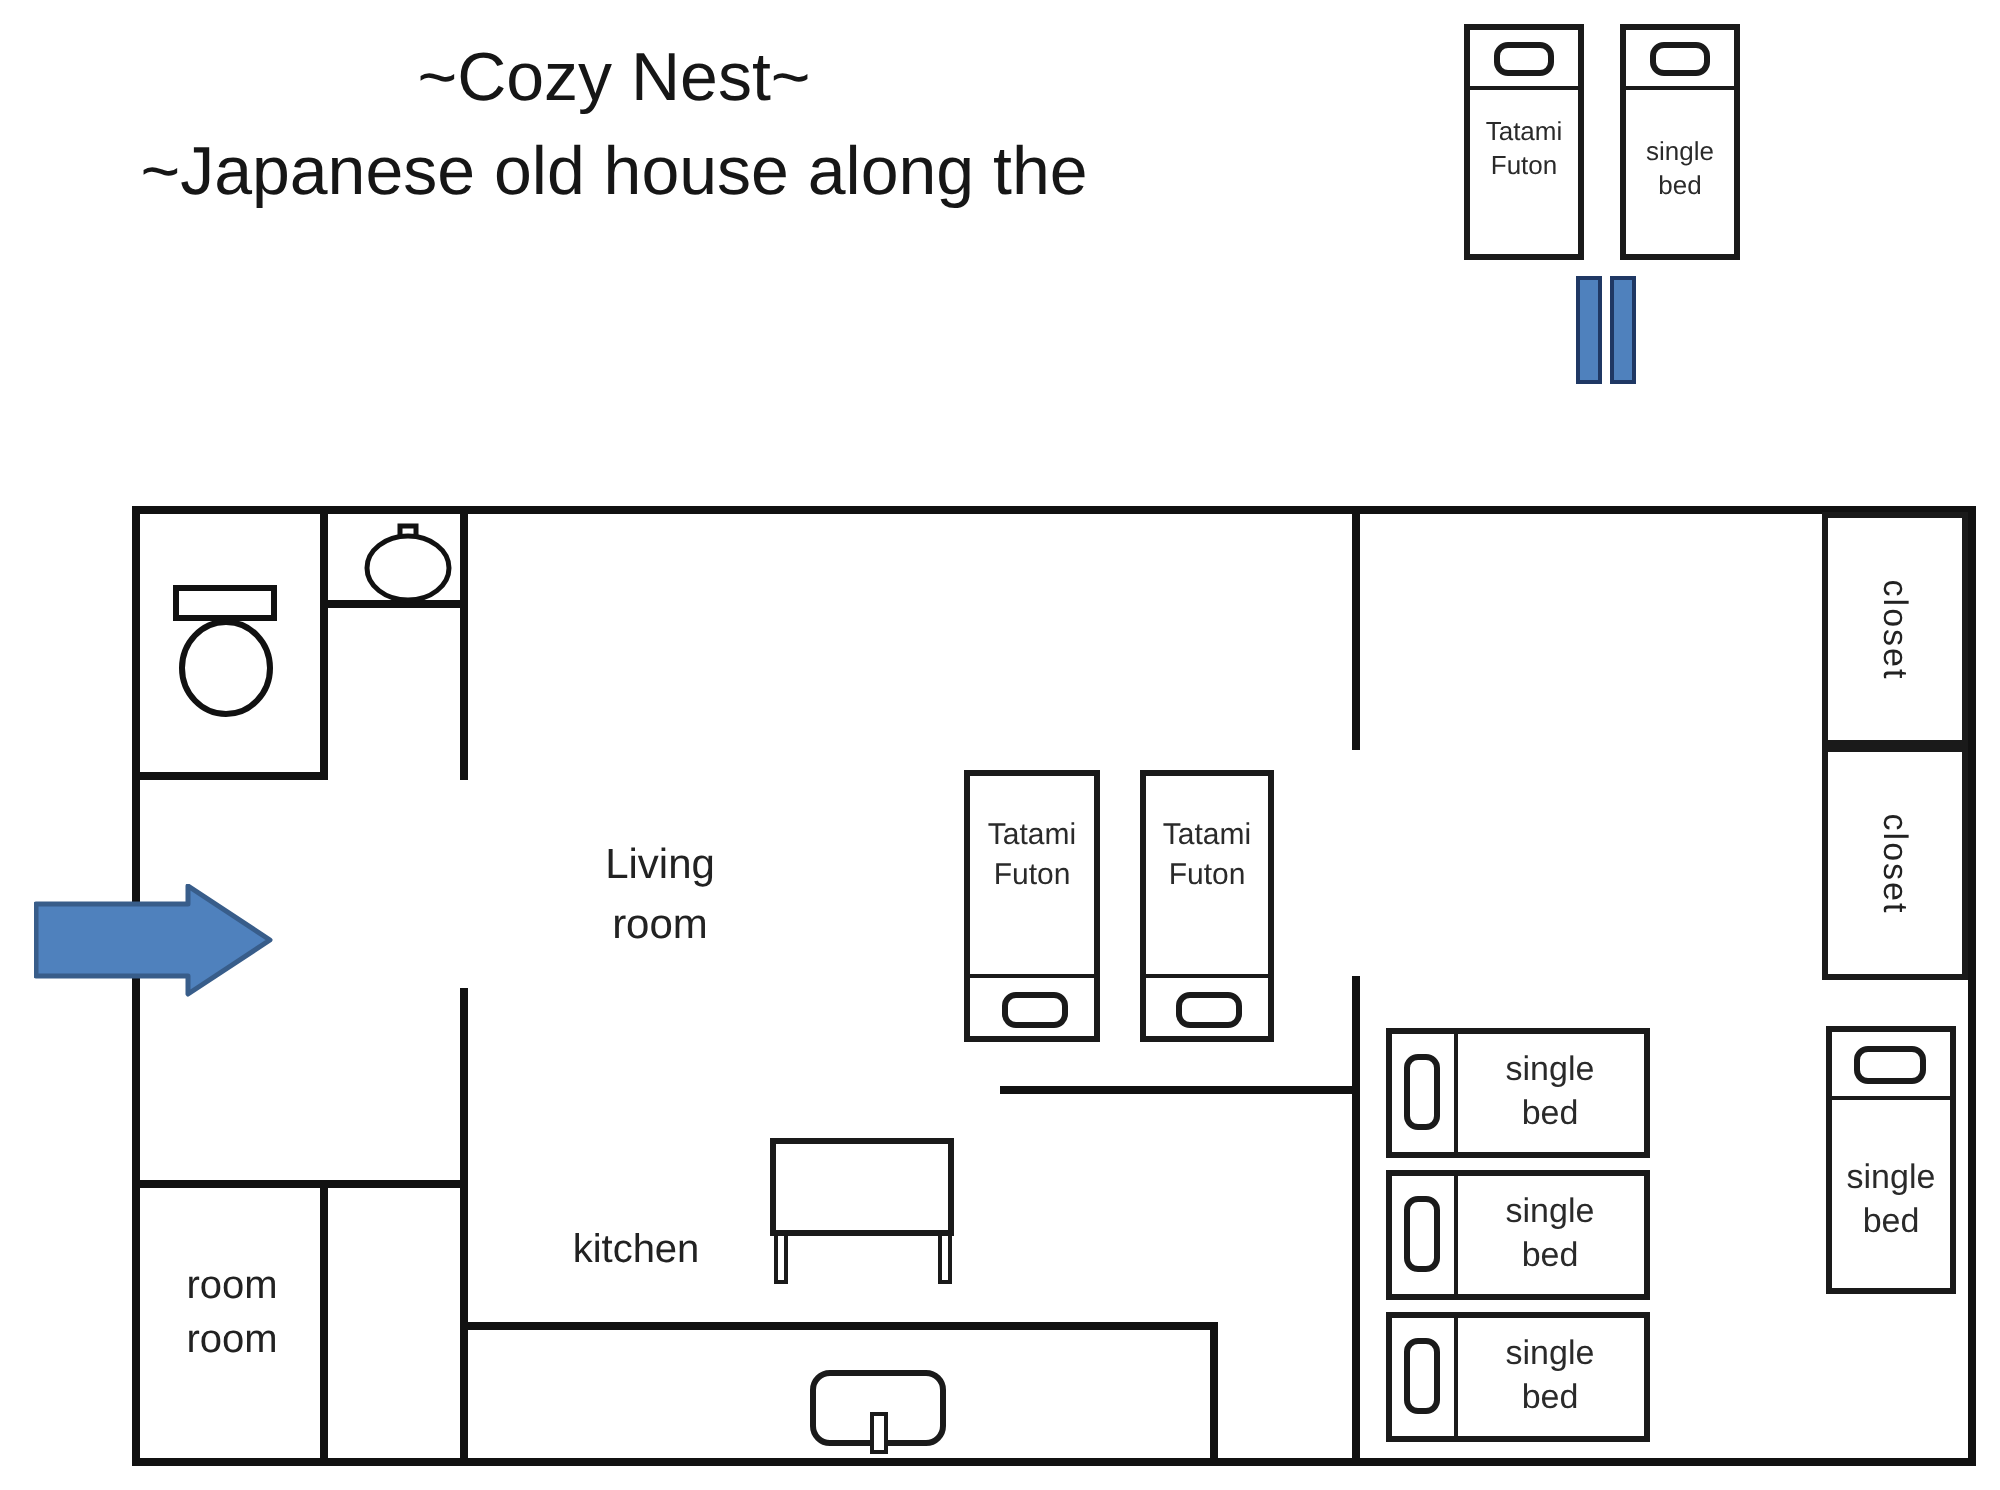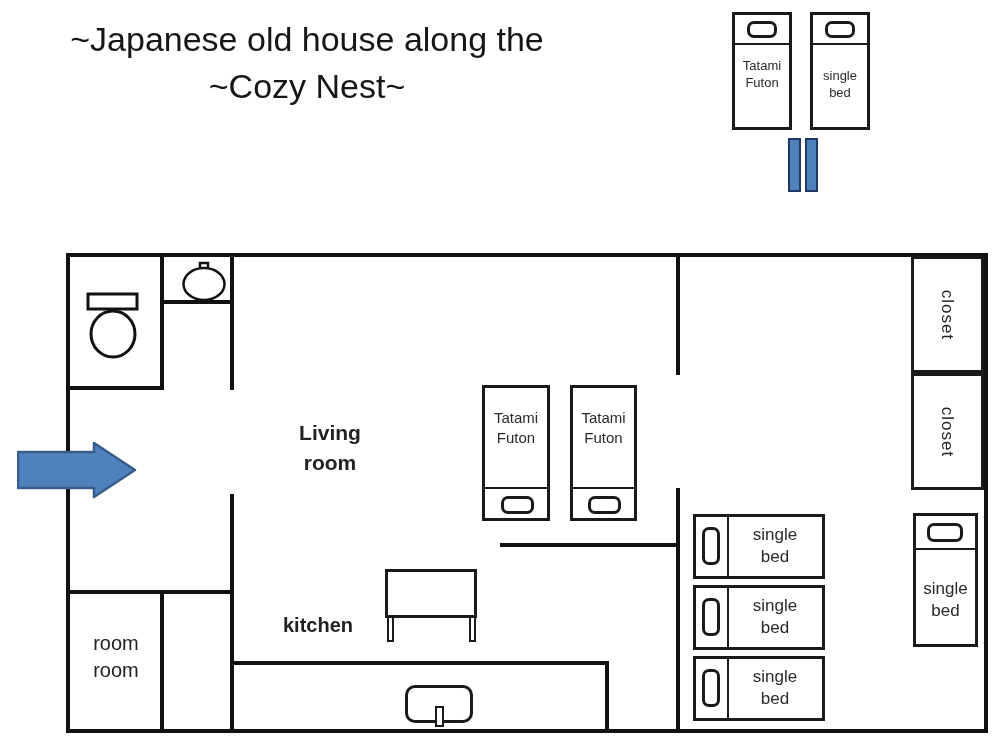--- a/index.html
+++ b/index.html
@@ -70,22 +70,22 @@
   .leg{position:absolute;width:7px;height:26px;border:2px solid var(--ink);box-sizing:border-box;background:#ffffff;}
   .ksink{position:absolute;border:3px solid var(--ink);border-radius:10px;box-sizing:border-box;background:#ffffff;}
   .tap{position:absolute;border:2px solid var(--ink);box-sizing:border-box;background:#ffffff;}
 </style>
 </head>
 <body>
 
 <div class="page">
 
   <div class="title">
+    <div>~Cozy Nest~</div>
     <div>~Japanese old house along the</div>
-    <div>~Cozy Nest~</div>
   </div>
 
 
   <div class="bed" style="left:732px;top:12px;width:60px;height:118px;">
     <div class="pillow" style="left:12px;top:6px;width:30px;height:17px;"></div>
     <div class="divider-h" style="top:28px;"></div>
     <div class="bed-label legend-label" style="top:42px;">
       <div>Tatami</div>
       <div>Futon</div>
     </div>
@@ -129,25 +129,25 @@
   </svg>
   <svg class="abs" style="left:180px;top:260px;" width="48" height="42" viewBox="0 0 48 42">
     <rect x="20" y="3" width="8" height="16" fill="#ffffff" stroke="var(--wall)" stroke-width="2.5"></rect>
     <ellipse cx="24" cy="24" rx="20.5" ry="16" fill="#ffffff" stroke="var(--wall)" stroke-width="2.5"></ellipse>
   </svg>
 
   <svg class="abs" style="left:17px;top:442px;" width="120" height="57" viewBox="0 0 120 57">
     <polygon points="1,10 77,10 77,1 118,28 77,55 77,46 1,46" style="fill:var(--arrow_fill);stroke:var(--arrow_stroke);stroke-width:2.5;stroke-linejoin:round;"></polygon>
   </svg>
 
-  <div class="room-label" style="left:255px;top:418px;width:150px;font-size:21px;line-height:30px;font-weight:bold;">
+  <div class="room-label" style="left:255px;top:418px;width:150px;font-size:21px;line-height:30px;">
     <div>Living</div>
     <div>room</div>
   </div>
-  <div class="room-label" style="left:270px;top:614px;width:96px;font-size:20px;font-weight:bold;">kitchen</div>
+  <div class="room-label" style="left:270px;top:614px;width:96px;font-size:20px;">kitchen</div>
   <div class="room-label" style="left:77px;top:630px;width:78px;font-size:20px;line-height:27px;">
     <div>room</div>
     <div>room</div>
   </div>
 
   <div class="closet-box" style="left:911px;top:256px;width:73px;height:117px;">
     <span>closet</span>
   </div>
   <div class="closet-box" style="left:911px;top:373px;width:73px;height:117px;">
     <span>closet</span>

